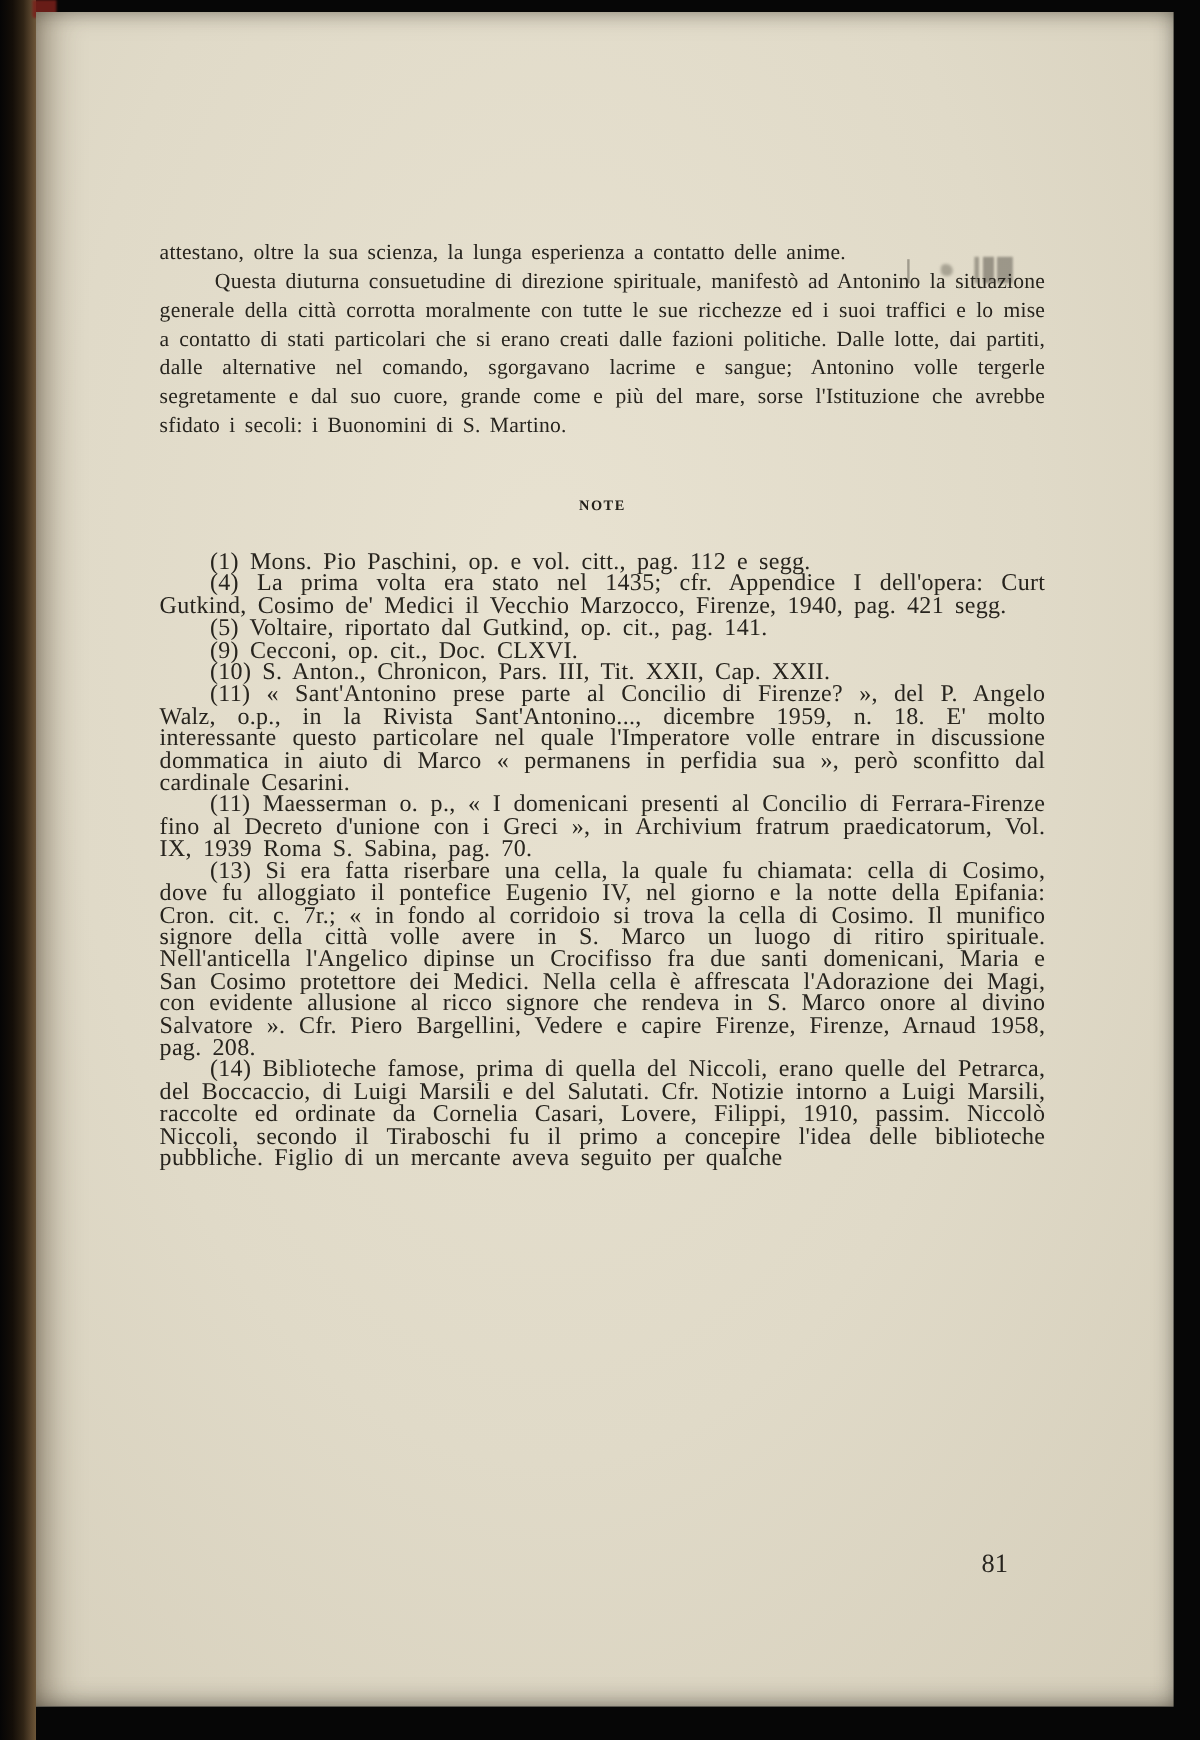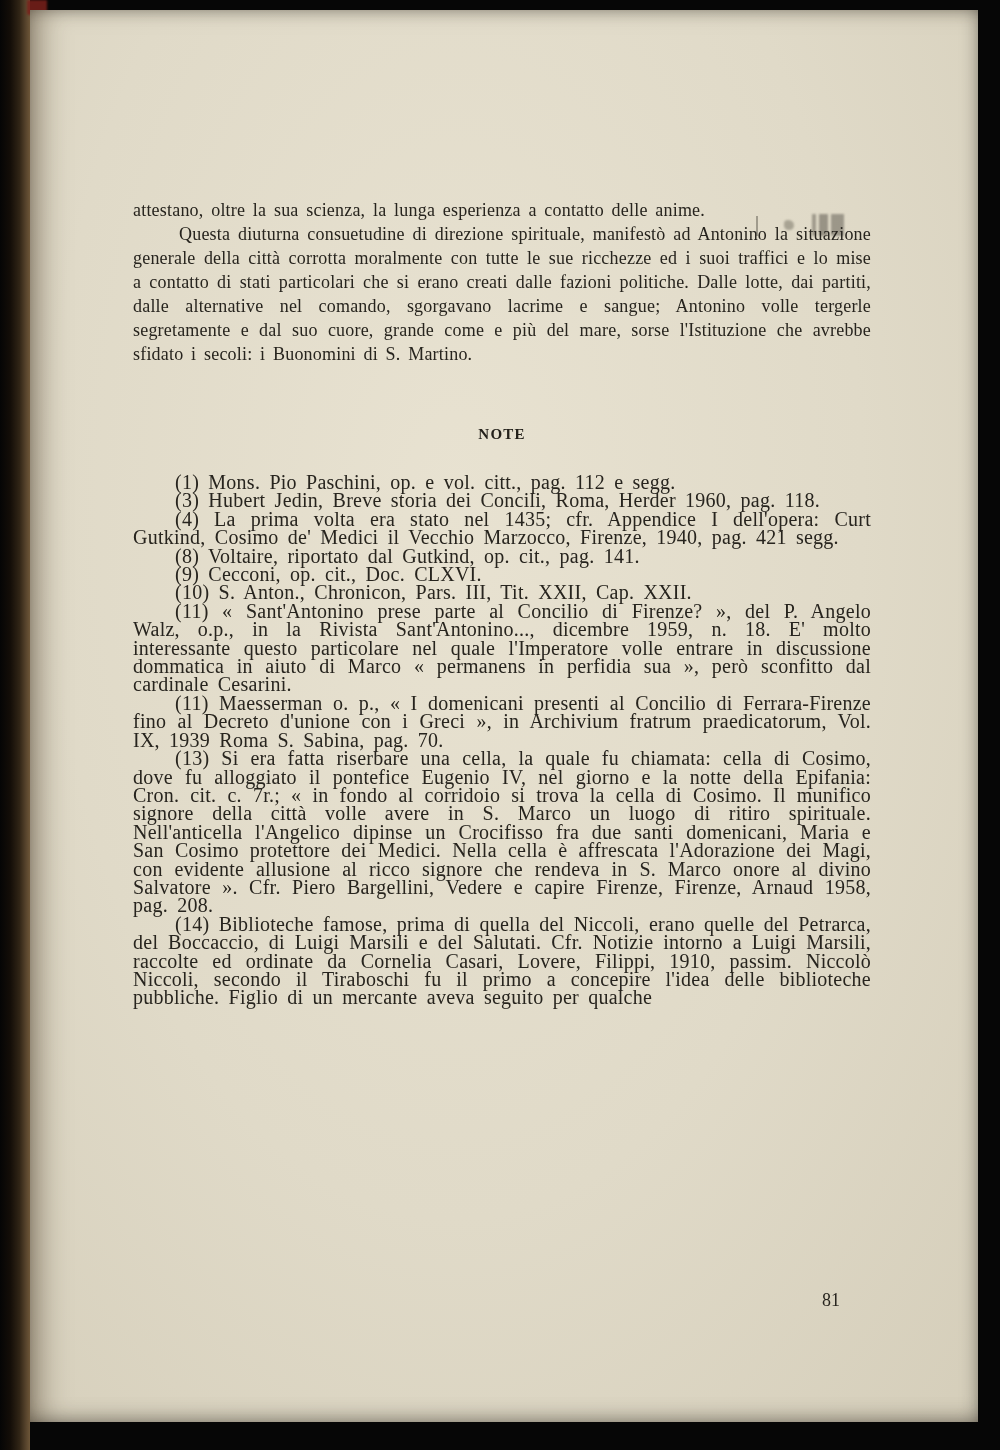--- a/index.html
+++ b/index.html
@@ -75,41 +75,41 @@
   .para {
     margin: 0;
     font-size: 18px;
     line-height: 24px;
     text-align: justify;
     word-spacing: 3px;
     letter-spacing: .2px;
   }
   .para.indent { text-indent: 46px; }
   .heading {
-    margin: 60px 0 30px 0;
+    margin: 48px 0 30px 0;
     text-align: center;
-    font-size: 15px;
+    font-size: 12px;
     font-weight: bold;
     letter-spacing: 1.2px;
     color: #24211b;
   }
   .notes p.note {
     margin: 0;
     font-size: 20px;
     line-height: 18.4px;
     text-align: justify;
     text-indent: 42px;
     word-spacing: 4px;
     letter-spacing: .25px;
   }
   .pagenum {
     position: absolute;
     top: 1280px;
     right: 138px;
-    font-size: 18px;
+    font-size: 22px;
     color: #27241e;
   }
 </style>
 </head>
 <body>
 
 <div class="scan">
   <div class="edge-left"></div>
   <div class="red-spot"></div>
 
@@ -121,23 +121,22 @@
     </div>
 
     <div class="content">
       <p class="para">attestano, oltre la sua scienza, la lunga esperienza a contatto delle anime.</p>
       <p class="para indent">Questa diuturna consuetudine di direzione spirituale, manifestò ad Antonino la situazione generale della città corrotta moralmente con tutte le sue ricchezze ed i suoi traffici e lo mise a contatto di stati particolari che si erano creati dalle fazioni politiche. Dalle lotte, dai partiti, dalle alternative nel comando, sgorgavano lacrime e sangue; Antonino volle tergerle segretamente e dal suo cuore, grande come e più del mare, sorse l'Istituzione che avrebbe sfidato i secoli: i Buonomini di S. Martino.</p>
 
       <h2 class="heading">NOTE</h2>
 
       <div class="notes">
         <p class="note">(1) Mons. Pio Paschini, op. e vol. citt., pag. 112 e segg.</p>
-        <p class="note">(3) Hubert Jedin, Breve storia dei Concili, Roma, Herder 1960, pag. 118.</p>
         <p class="note">(4) La prima volta era stato nel 1435; cfr. Appendice I dell'opera: Curt Gutkind, Cosimo de' Medici il Vecchio Marzocco, Firenze, 1940, pag. 421 segg.</p>
-        <p class="note">(8) Voltaire, riportato dal Gutkind, op. cit., pag. 141.</p>
+        <p class="note">(5) Voltaire, riportato dal Gutkind, op. cit., pag. 141.</p>
         <p class="note">(9) Cecconi, op. cit., Doc. CLXVI.</p>
         <p class="note">(10) S. Anton., Chronicon, Pars. III, Tit. XXII, Cap. XXII.</p>
         <p class="note">(11) « Sant'Antonino prese parte al Concilio di Firenze? », del P. Angelo Walz, o.p., in la Rivista Sant'Antonino..., dicembre 1959, n. 18. E' molto interessante questo particolare nel quale l'Imperatore volle entrare in discussione dommatica in aiuto di Marco « permanens in perfidia sua », però sconfitto dal cardinale Cesarini.</p>
         <p class="note">(11) Maesserman o. p., « I domenicani presenti al Concilio di Ferrara-Firenze fino al Decreto d'unione con i Greci », in Archivium fratrum praedicatorum, Vol. IX, 1939 Roma S. Sabina, pag. 70.</p>
         <p class="note">(13) Si era fatta riserbare una cella, la quale fu chiamata: cella di Cosimo, dove fu alloggiato il pontefice Eugenio IV, nel giorno e la notte della Epifania: Cron. cit. c. 7r.; « in fondo al corridoio si trova la cella di Cosimo. Il munifico signore della città volle avere in S. Marco un luogo di ritiro spirituale. Nell'anticella l'Angelico dipinse un Crocifisso fra due santi domenicani, Maria e San Cosimo protettore dei Medici. Nella cella è affrescata l'Adorazione dei Magi, con evidente allusione al ricco signore che rendeva in S. Marco onore al divino Salvatore ». Cfr. Piero Bargellini, Vedere e capire Firenze, Firenze, Arnaud 1958, pag. 208.</p>
         <p class="note">(14) Biblioteche famose, prima di quella del Niccoli, erano quelle del Petrarca, del Boccaccio, di Luigi Marsili e del Salutati. Cfr. Notizie intorno a Luigi Marsili, raccolte ed ordinate da Cornelia Casari, Lovere, Filippi, 1910, passim. Niccolò Niccoli, secondo il Tiraboschi fu il primo a concepire l'idea delle biblioteche pubbliche. Figlio di un mercante aveva seguito per qualche</p>
       </div>
     </div>
 
     <div class="pagenum">81</div>

